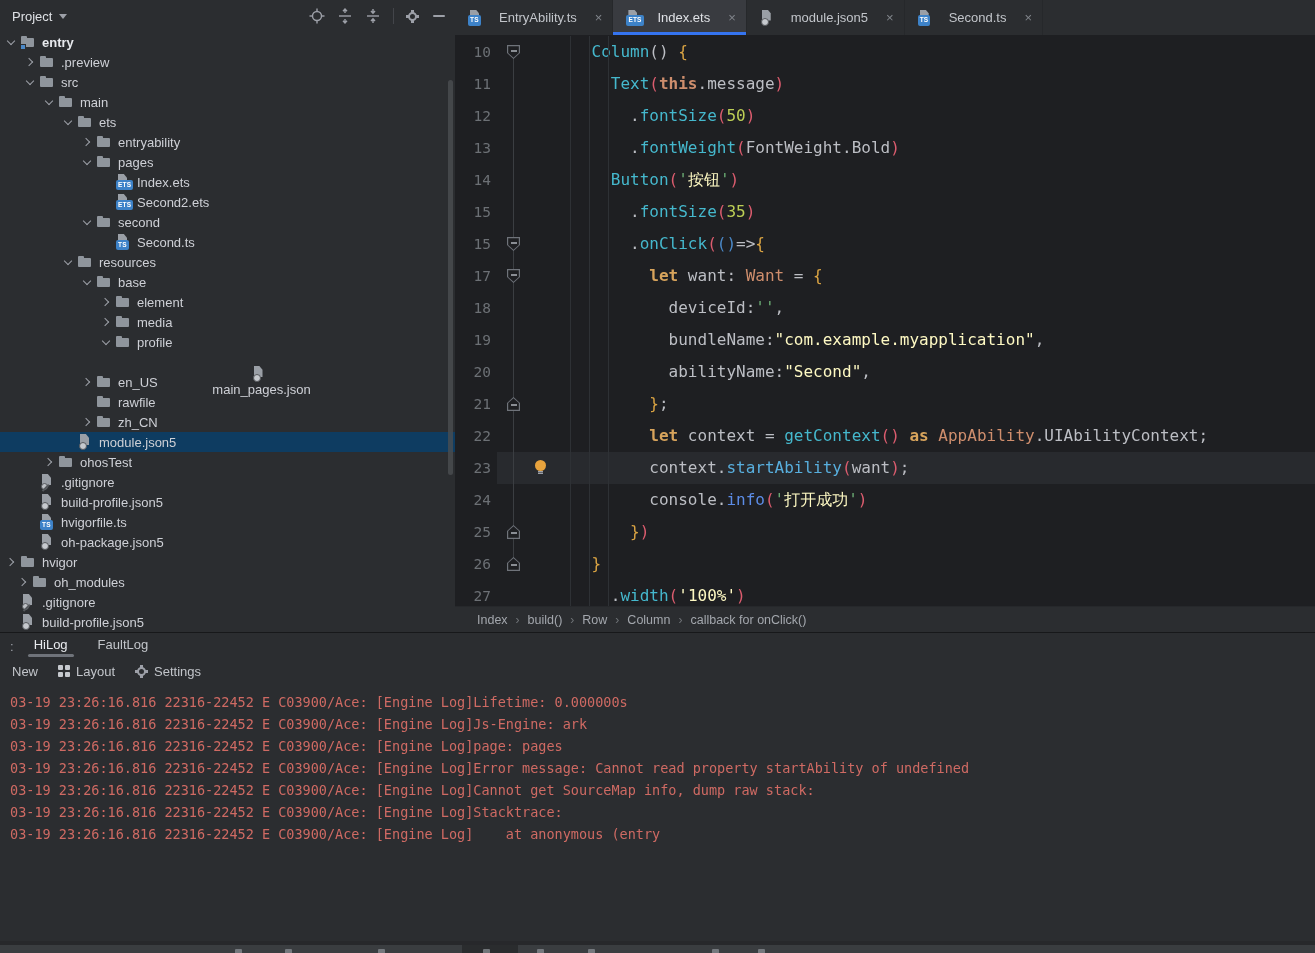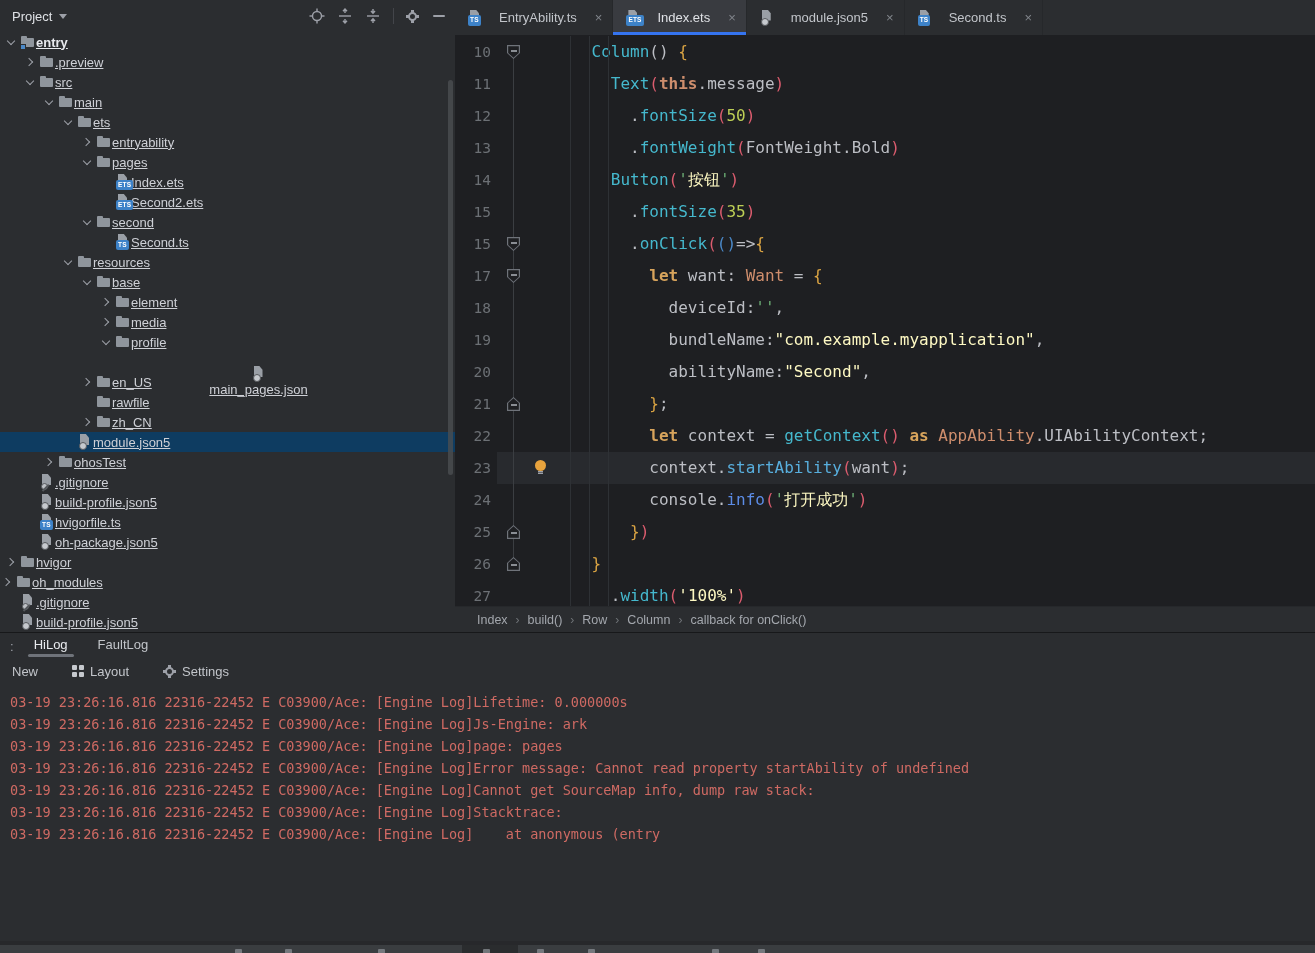--- a/index.html
+++ b/index.html
@@ -17,21 +17,21 @@
   .pp-icons { display:flex; align-items:center; gap:12px; }
   .pp-divider { width:1px; height:16px; background:#43454A; }
   .ic { width:16px; height:16px; display:inline-flex; align-items:center; justify-content:center; }
   .ic svg { display:block; }
   .ic-locate { position:relative; }
   .ic-minus { width:12px; height:2px; background:#9DA0A8; border-radius:1px; }
 
   .tree { font-size:13px; }
   .tree-row { height:20px; display:flex; align-items:center; white-space:nowrap; }
   .tree-row.selected { background:#0E3C61; }
-  .tree-label { color:#CED0D6;text-decoration:underline; }
+  .tree-label { margin-left:6px; color:#CED0D6; }
   .tree-row.bold .tree-label { font-weight:bold; color:#E8EAEE; }
   .chev { width:14px; height:14px; flex:none; position:relative; margin-right:2px; }
   .chev::after { content:""; position:absolute; top:4px; left:4px; width:5px; height:5px; border-right:1.5px solid #9DA0A8; border-bottom:1.5px solid #9DA0A8; }
   .chev.exp::after { transform:rotate(45deg); top:3px; }
   .chev.col::after { transform:rotate(-45deg); left:3px; }
   .chev.none::after { display:none; }
 
   .ficon { width:16px; height:16px; flex:none; position:relative; }
   .folder::before { content:""; position:absolute; left:1px; top:2px; width:6px; height:3px; background:#8F959C; border-radius:1px 1px 0 0; }
   .folder::after { content:""; position:absolute; left:1px; top:4px; width:13px; height:9px; background:#8F959C; border-radius:1px; }
@@ -91,21 +91,21 @@
   .breadcrumbs { height:26px; background:#2B2D30; border-top:1px solid #26282B; display:flex; align-items:center; padding-left:22px; font-size:12.5px; color:#A3A7AD; gap:8px; }
   .crumb-sep { color:#6F7377; font-size:12px; }
 
   
   .bottom { display:flex; flex-direction:column; background:#2B2D30; border-top:1px solid #17181A; flex:1; }
   .bp-tabs { height:24px; display:flex; align-items:flex-end; gap:26px; padding-left:10px; font-size:13px; }
   .bp-prefix { color:#9DA0A8; padding-bottom:3px; margin-right:-8px; }
   .bp-tab { position:relative; padding:0 2px 5px 2px; color:#C2C5CA; }
   .bp-tab.active { color:#E8EAEE; }
   .bp-tab.active::after { content:""; position:absolute; left:-4px; right:-4px; bottom:0; height:3px; background:#6F737A; border-radius:2px; }
-  .bp-toolbar { height:28px; display:flex; align-items:center; gap:26px; padding-left:8px; font-size:13px; color:#C2C5CA; }
+  .bp-toolbar { height:28px; display:flex; align-items:center; gap:12px; padding-left:8px; font-size:13px; color:#C2C5CA; }
   .tb-item { display:flex; align-items:center; gap:6px; padding:0 4px; }
   .grid-ic { width:12px; height:12px; display:grid; grid-template-columns:5px 5px; grid-template-rows:5px 5px; gap:2px; }
   .grid-ic span { background:#C6C9CE; border-radius:1px; }
   .gear { width:13px; height:13px; position:relative; }
   .gear::before { content:""; position:absolute; inset:2px; border:2px solid #9DA0A8; border-radius:50%; }
   .gear i { position:absolute; width:3px; height:3px; background:#9DA0A8; }
   .gear i:nth-child(1){ left:5px; top:0; } .gear i:nth-child(2){ left:5px; bottom:0; }
   .gear i:nth-child(3){ left:0; top:5px; } .gear i:nth-child(4){ right:0; top:5px; }
 
   .bp-filters { height:40px; display:flex; align-items:center; gap:12px; padding:0 0 0 8px; }
@@ -338,21 +338,21 @@
               <span class="page"></span>
               <span class="gearmark"></span>
             </span>
             <span class="tree-label">oh-package.json5</span>
           </div>
           <div class="tree-row" style="padding-left: 4px;">
             <span class="chev col"></span>
             <span class="ficon folder"></span>
             <span class="tree-label">hvigor</span>
           </div>
-          <div class="tree-row" style="padding-left: 0;">
+          <div class="tree-row" style="padding-left: 16px;">
             <span class="chev col"></span>
             <span class="ficon folder"></span>
             <span class="tree-label">oh_modules</span>
           </div>
           <div class="tree-row" style="padding-left: 4px;">
             <span class="chev none"></span>
             <span class="ficon">
               <span class="page"></span>
               <span class="slashmark"></span>
             </span>

